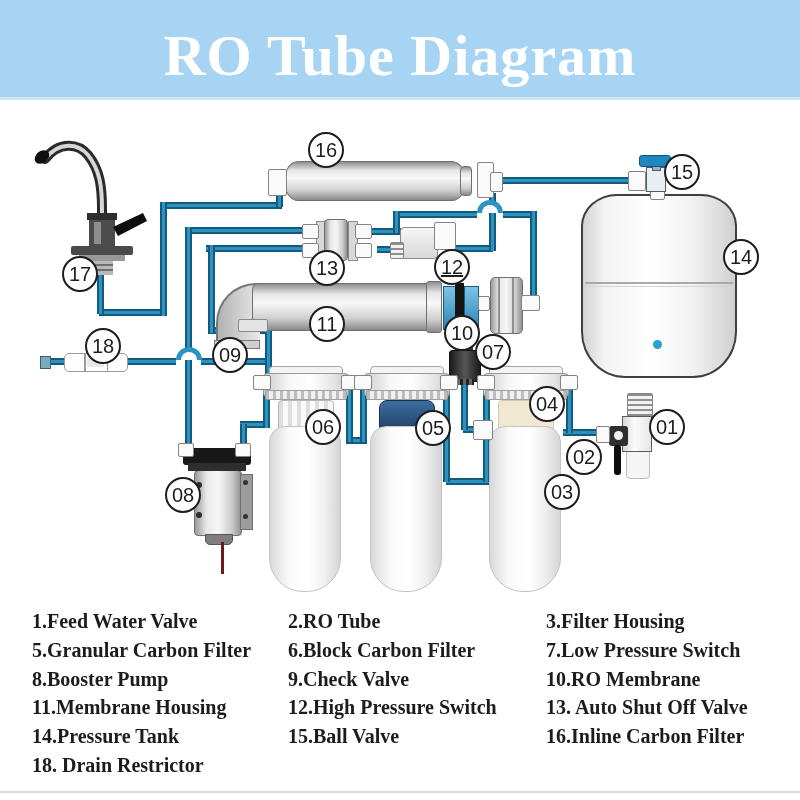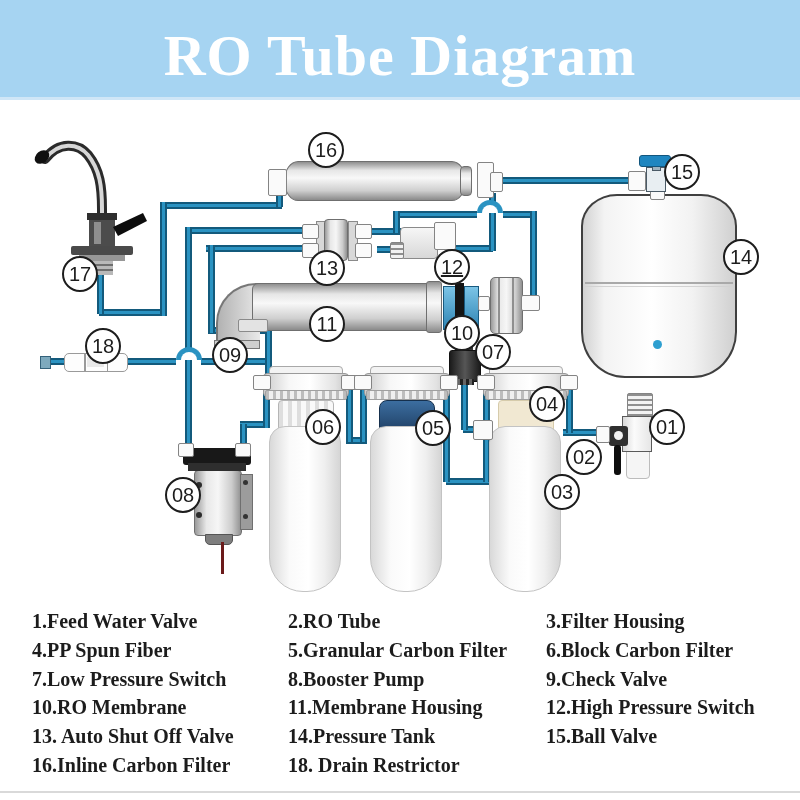--- a/index.html
+++ b/index.html
@@ -279,21 +279,20 @@
       <span>17</span>
     </div>
   <div class="badge" style="left:77px;top:328px;margin-left:8px;">
       <span>18</span>
     </div>
 
   <div class="legend">
     <div>1.Feed Water Valve</div>
     <div>2.RO Tube</div>
     <div>3.Filter Housing</div>
-    <div>4.PP Spun Fiber</div>
     <div>5.Granular Carbon Filter</div>
     <div>6.Block Carbon Filter</div>
     <div>7.Low Pressure Switch</div>
     <div>8.Booster Pump</div>
     <div>9.Check Valve</div>
     <div>10.RO Membrane</div>
     <div>11.Membrane Housing</div>
     <div>12.High Pressure Switch</div>
     <div>13. Auto Shut Off Valve</div>
     <div>14.Pressure Tank</div>

